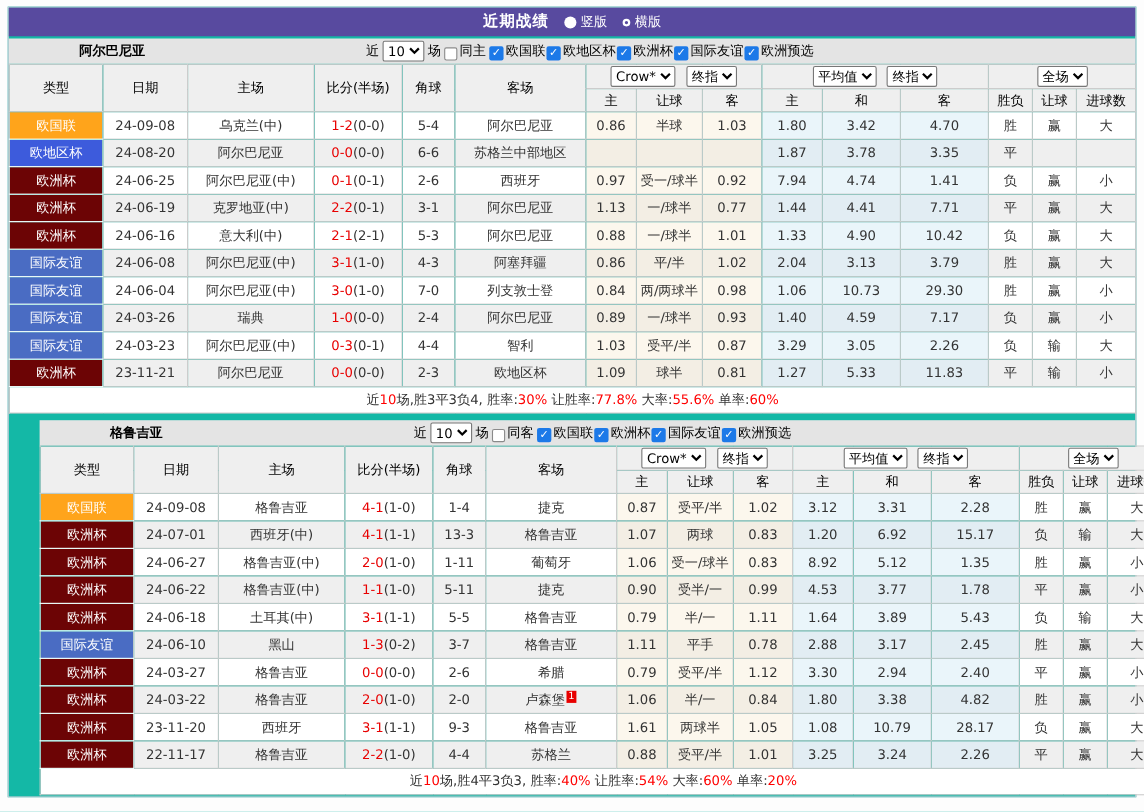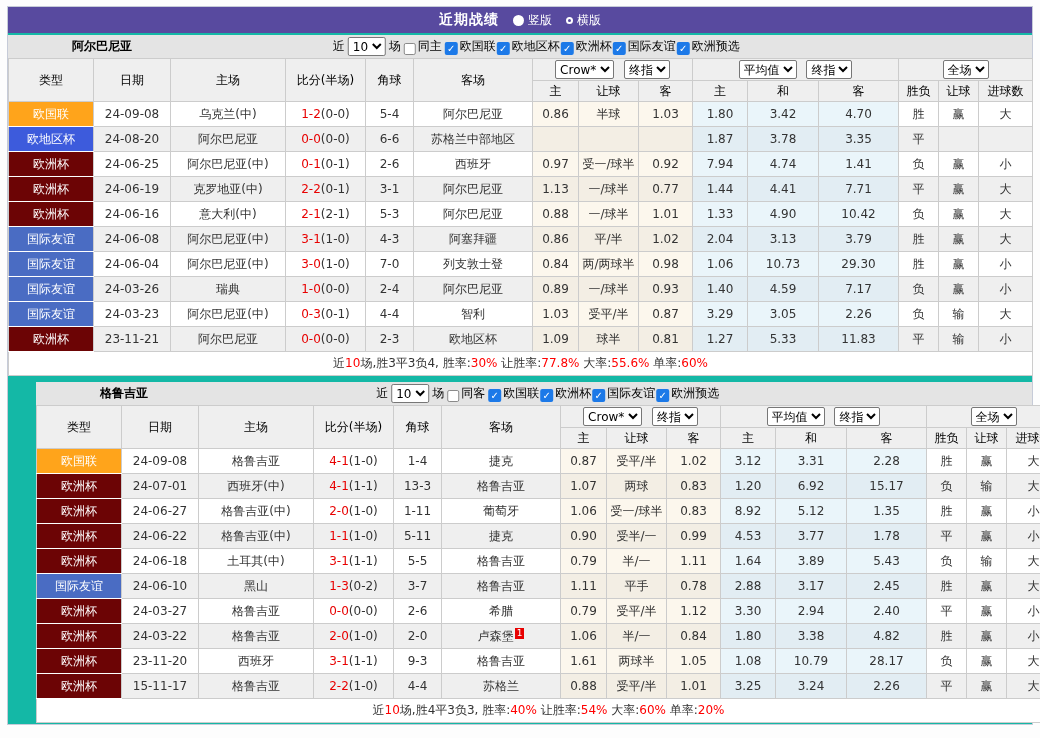--- a/index.html
+++ b/index.html
@@ -635,21 +635,21 @@
               <td class="odds">1.05</td>
               <td class="avg">1.08</td>
               <td class="avg">10.79</td>
               <td class="avg">28.17</td>
               <td class="res c-blue">负</td>
               <td class="res c-red">赢</td>
               <td class="res c-red">大</td>
             </tr>
             <tr>
               <td class="type" style="background: rgb(108, 4, 5);">欧洲杯</td>
-              <td class="date">15-11-17</td>
+              <td class="date">22-11-17</td>
               <td class="home green">格鲁吉亚</td>
               <td class="score"><span class="score-main">2-2</span><span class="score-half">(1-0)</span></td>
               <td class="corner">4-4</td>
               <td class="away">苏格兰</td>
               <td class="odds">0.88</td>
               <td class="odds">受平/半</td>
               <td class="odds">1.01</td>
               <td class="avg">3.25</td>
               <td class="avg">3.24</td>
               <td class="avg">2.26</td>

